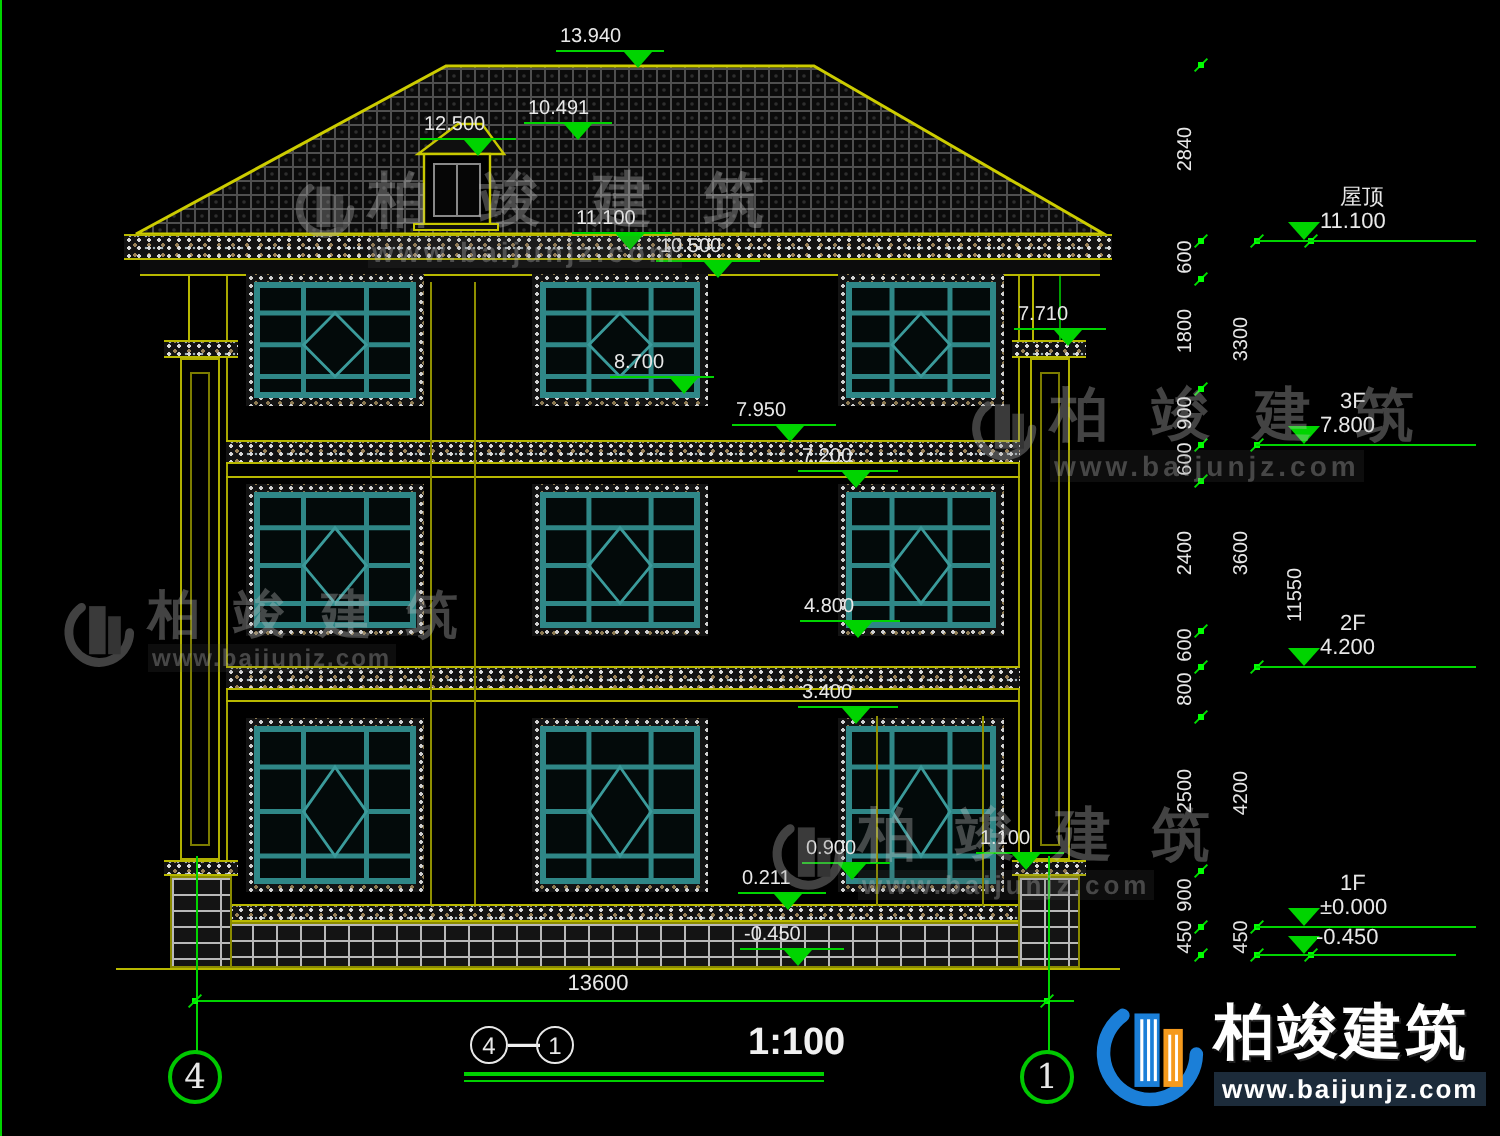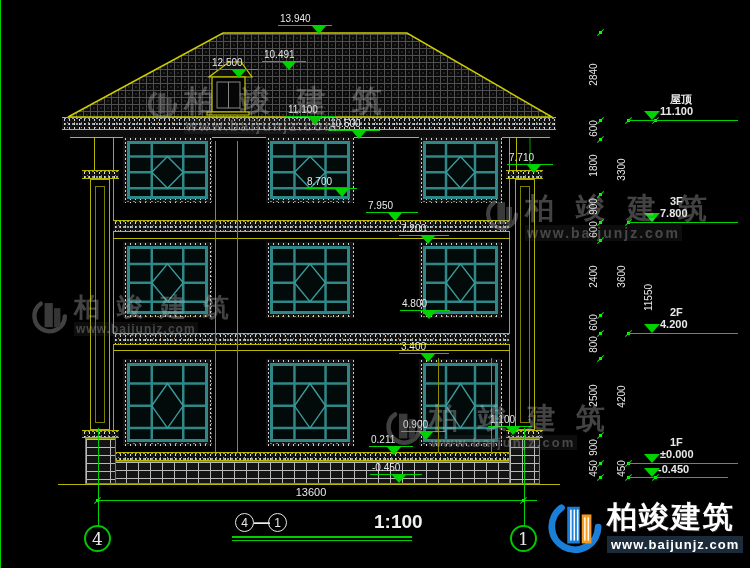--- a/index.html
+++ b/index.html
@@ -34,21 +34,21 @@
   .elev{position:absolute;color:#e8e8e8;font-size:10px;line-height:10px;z-index:7;}
   .elev .lbl{display:block;margin:0 1px 1px 2px;white-space:nowrap;}
   .elev .bar{display:block;height:0;border-top:1px solid #00d400;}
   .elev .tri{position:absolute;top:100%;width:0;height:0;
     border-left:7px solid transparent;border-right:7px solid transparent;border-top:8px solid #00d400;}
 
   
   .lvl-line{position:absolute;height:1px;background:#00d400;z-index:6;}
   .lvl-tri{position:absolute;width:0;height:0;z-index:6;
     border-left:8px solid transparent;border-right:8px solid transparent;border-top:9px solid #00d400;}
-  .lvl-txt{position:absolute;color:#e8e8e8;font-size:11px;line-height:12px;z-index:6;white-space:nowrap;font-weight:bold;}
+  .lvl-txt{position:absolute;color:#e8e8e8;font-size:11px;line-height:12px;z-index:6;white-space:nowrap;}
 
   .vdim{position:absolute;width:84px;text-align:center;transform:rotate(-90deg);
     font-size:10px;color:#e8e8e8;white-space:nowrap;z-index:6;}
   .tick{position:absolute;width:9px;height:1px;background:#00e000;transform:rotate(-45deg);z-index:6;}
   .node{position:absolute;width:3px;height:3px;background:#00ff00;z-index:6;}
 
   .win{position:absolute;z-index:4;padding:4px;background-color:#131313;
     background-image:radial-gradient(circle,#cfcfcf 0.8px,transparent 0.9px),
       radial-gradient(circle,#8d7a52 0.8px,transparent 0.9px);
     background-size:5px 4px,6px 5px;background-position:0 0,2px 2px;}
@@ -135,21 +135,21 @@
   <div class="pil-panel" style="left:520px;top:186px;width:10px;height:237px;"></div>
   <div class="abs stipple" style="left:506px;top:430px;width:37px;height:8px;z-index:3;"></div>
   <div class="abs brick" style="left:509px;top:438px;width:31px;height:46px;z-index:3;"></div>
 
   <div class="joint" style="left:215px;top:141px;height:311px;"></div>
   <div class="joint" style="left:237px;top:141px;height:311px;"></div>
   <div class="joint" style="left:438px;top:358px;height:95px;"></div>
   <div class="joint" style="left:491px;top:358px;height:95px;"></div>
 
   <div class="abs gline" style="left:97px;top:500px;width:440px;height:1px;z-index:6;"></div>
-  <div class="abs" style="left:280px;top:486px;width:62px;text-align:center;color:#e8e8e8;font-size:11px;z-index:6;">13600</div>
+  <div class="abs" style="left:268px;top:486px;width:62px;text-align:center;color:#e8e8e8;font-size:11px;z-index:6;">13600</div>
   <div class="abs gline" style="left:98px;top:428px;width:1px;height:98px;z-index:5;"></div>
   <div class="abs gline" style="left:524px;top:428px;width:1px;height:98px;z-index:5;"></div>
   <div class="node" style="left:96px;top:499px;"></div>
   <div class="node" style="left:522px;top:499px;"></div>
   <div class="tick" style="left:93px;top:500px;"></div>
   <div class="tick" style="left:519px;top:500px;"></div>
 
   <div class="axcirc" style="left:84px;top:525px;">
     <span>4</span>
   </div>

